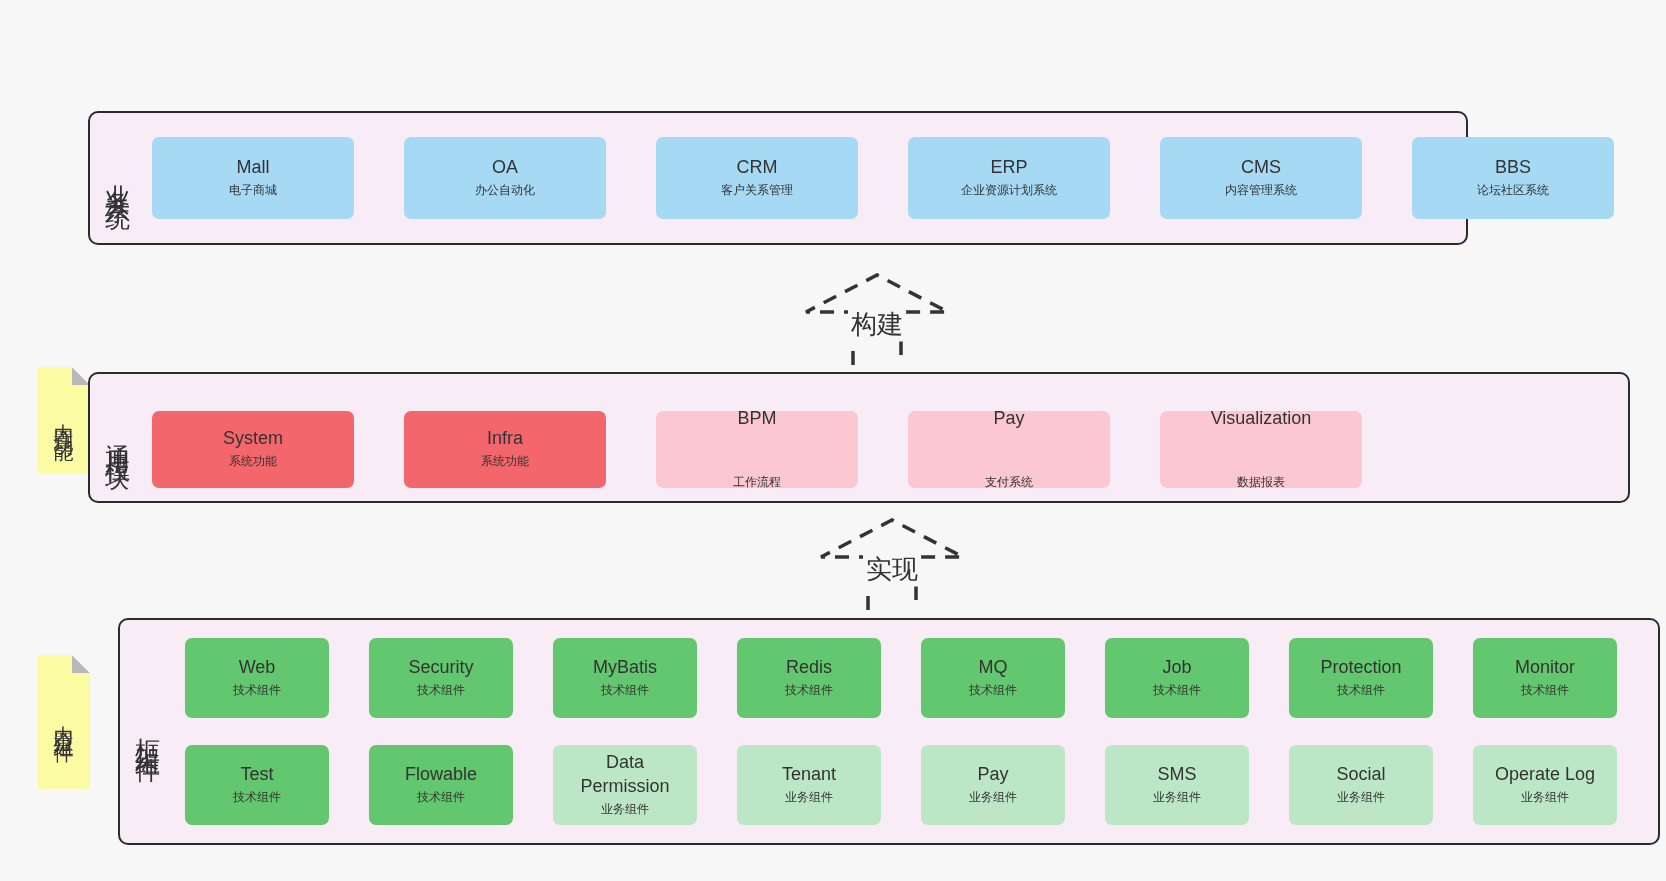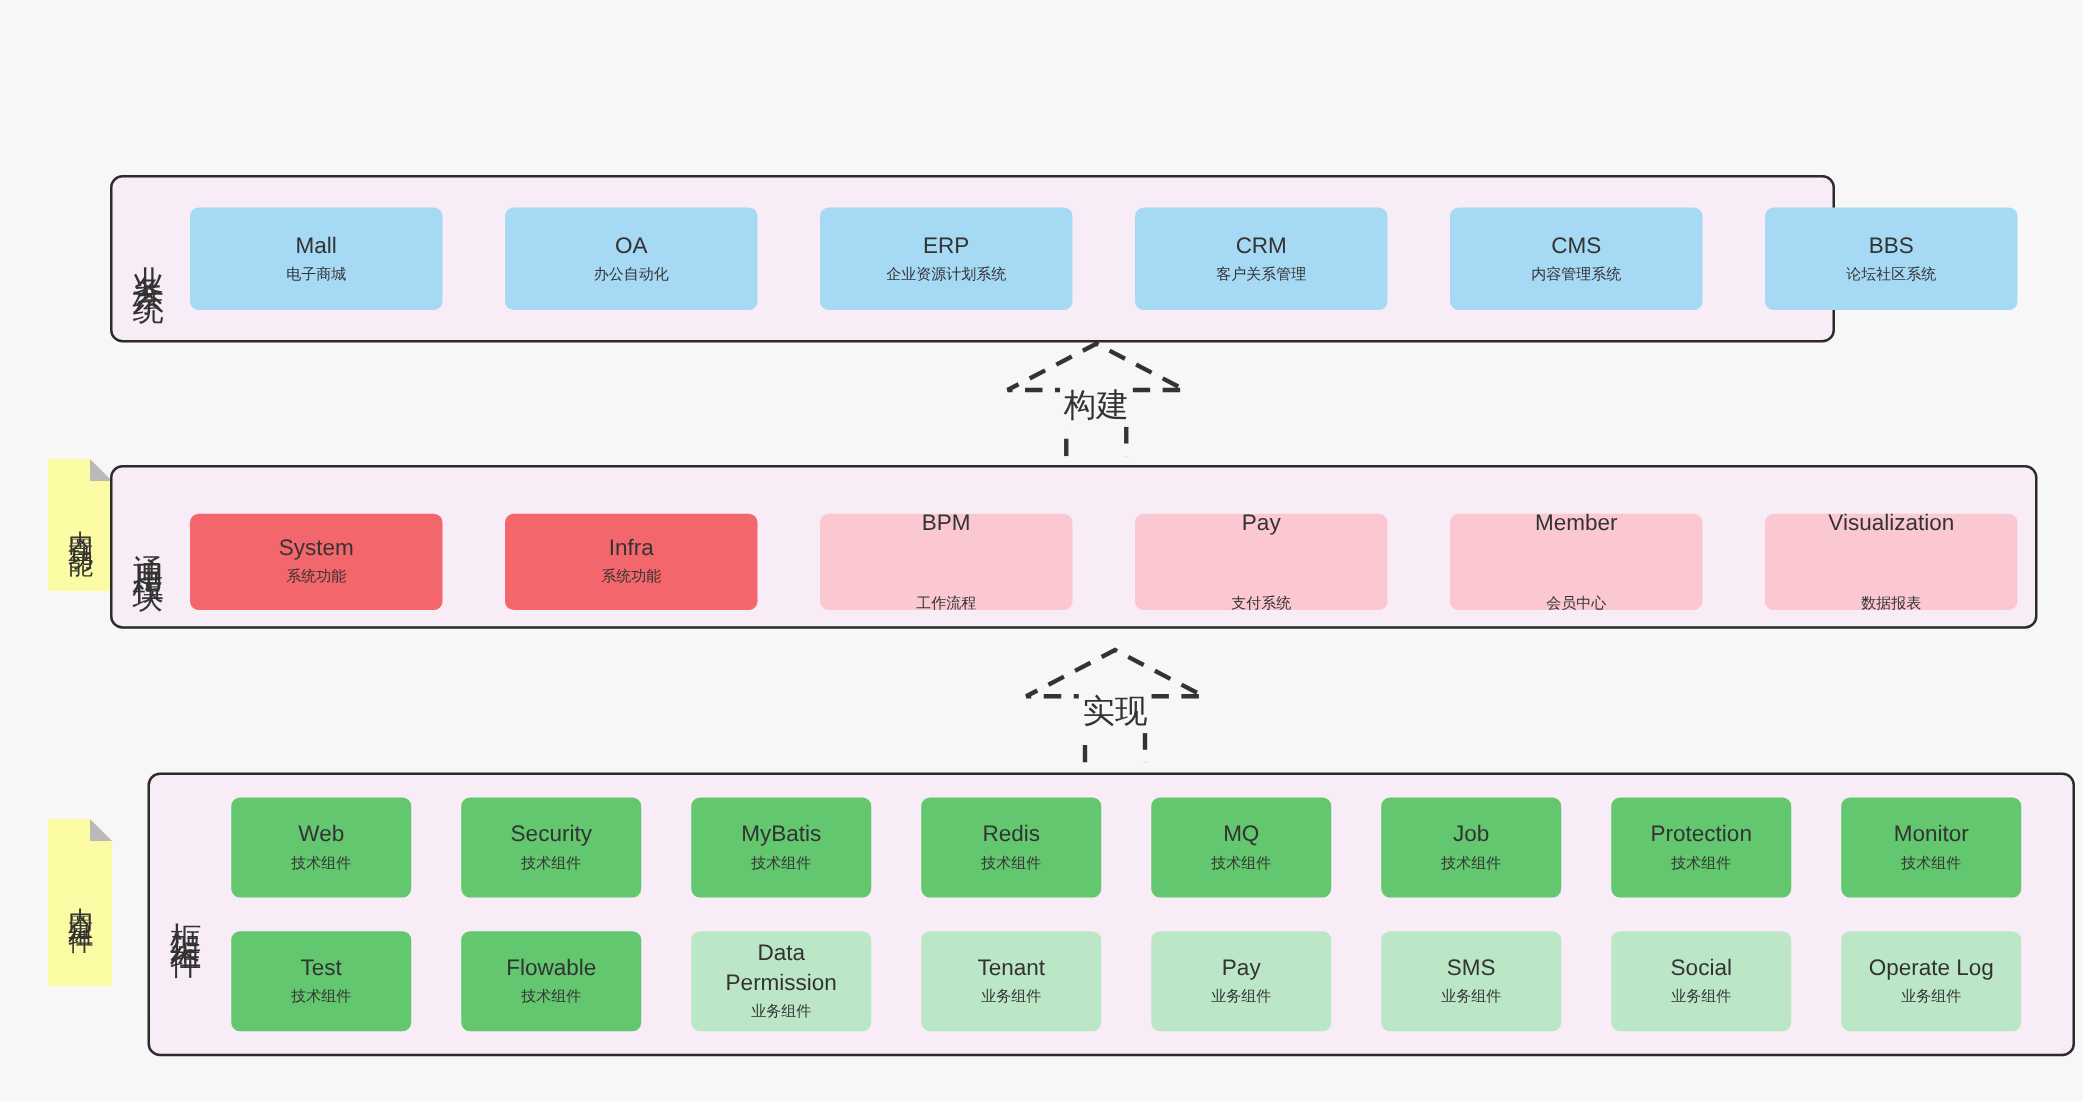--- a/index.html
+++ b/index.html
@@ -16,21 +16,21 @@
   }
   
   .panel{
     position:absolute;
     background:var(--c-panel,#f8edf6);
     border:2px solid var(--c-border,#2b2b2b);
     border-radius:10px;
     box-sizing:border-box;
     z-index:1;
   }
-  .panel-business{left:88px;top:140px;width:1380px;height:134px;}
+  .panel-business{left:88px;top:111px;width:1380px;height:134px;}
   .panel-modules {left:88px;top:372px;width:1542px;height:131px;}
   .panel-framework{left:88px;top:618px;width:1542px;height:227px;margin-left:30px;}
   .vlabel{
     position:absolute;left:15px;top:50%;
     transform:translateY(-50%);
     writing-mode:vertical-lr;text-orientation:upright;
     font-size:25px;letter-spacing:7px;line-height:1;
     color:var(--c-text,#333);white-space:nowrap;
   }
   
@@ -109,26 +109,26 @@
     <div class="row row-business">
       <div class="box box-lg blue">
         <span class="en">Mall</span>
         <span class="zh">电子商城</span>
       </div>
       <div class="box box-lg blue">
         <span class="en">OA</span>
         <span class="zh">办公自动化</span>
       </div>
       <div class="box box-lg blue">
+        <span class="en">CRM</span>
+        <span class="zh">客户关系管理</span>
+      </div>
+      <div class="box box-lg blue">
         <span class="en">ERP</span>
         <span class="zh">企业资源计划系统</span>
-      </div>
-      <div class="box box-lg blue">
-        <span class="en">CRM</span>
-        <span class="zh">客户关系管理</span>
       </div>
       <div class="box box-lg blue">
         <span class="en">CMS</span>
         <span class="zh">内容管理系统</span>
       </div>
       <div class="box box-lg blue">
         <span class="en">BBS</span>
         <span class="zh">论坛社区系统</span>
       </div>
     </div>
@@ -154,24 +154,20 @@
       </div>
       <div class="box box-md pink">
         <span class="en">BPM</span>
         <span class="zh">工作流程</span>
       </div>
       <div class="box box-md pink">
         <span class="en">Pay</span>
         <span class="zh">支付系统</span>
       </div>
       <div class="box box-md pink">
-        <span class="en">Member</span>
-        <span class="zh">会员中心</span>
-      </div>
-      <div class="box box-md pink">
         <span class="en">Visualization</span>
         <span class="zh">数据报表</span>
       </div>
     </div>
   </div>
 
   <div class="arrow arrow-implement">
     <svg viewBox="0 0 154 95">
       <polyline points="53,95 53,42 6,42 77,5 148,42 101,42 101,95" fill="none" stroke="#333333" stroke-width="3.5" stroke-dasharray="14 10"></polyline>
     </svg>

